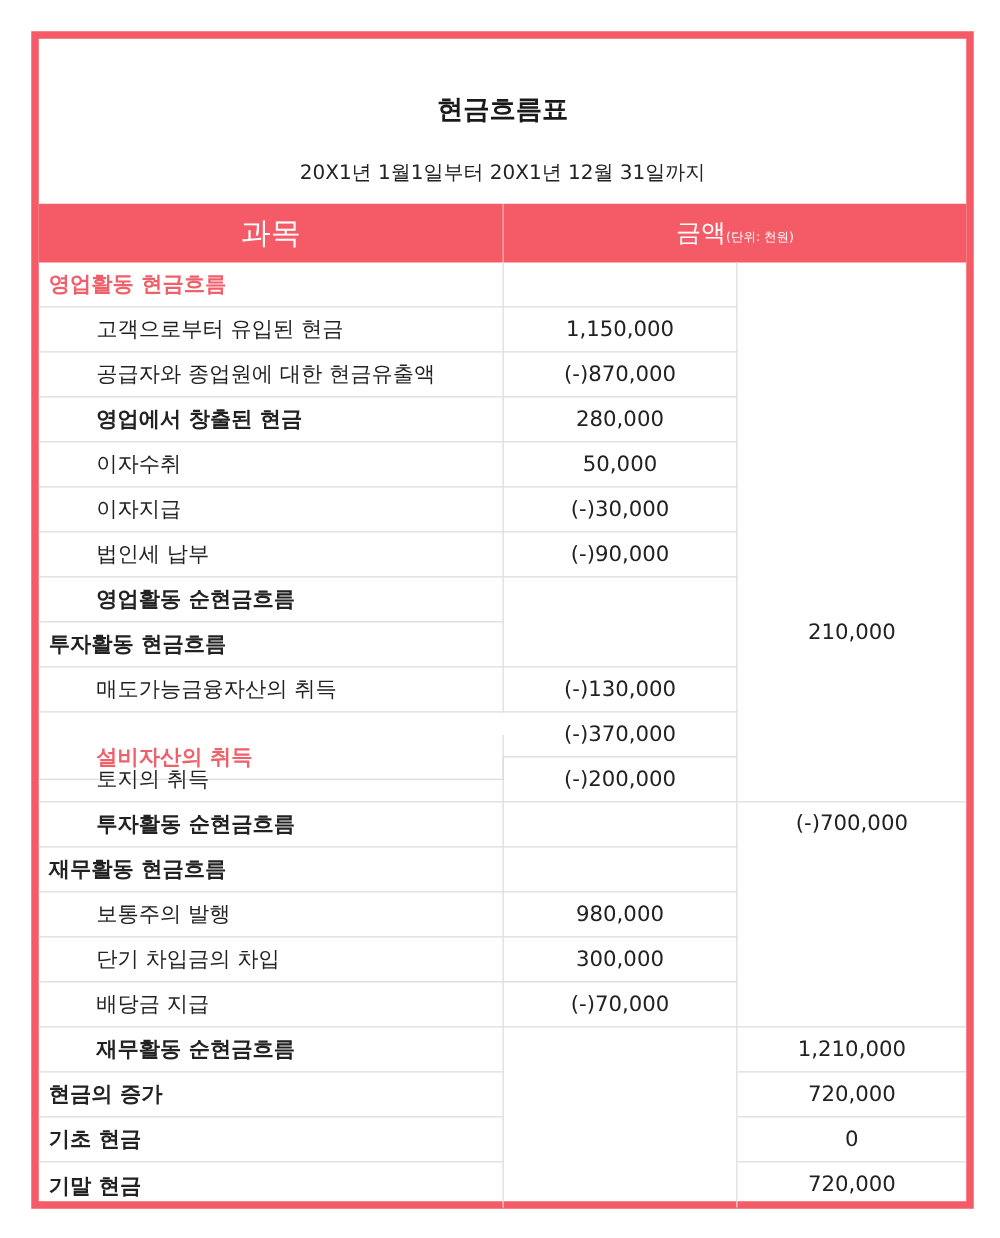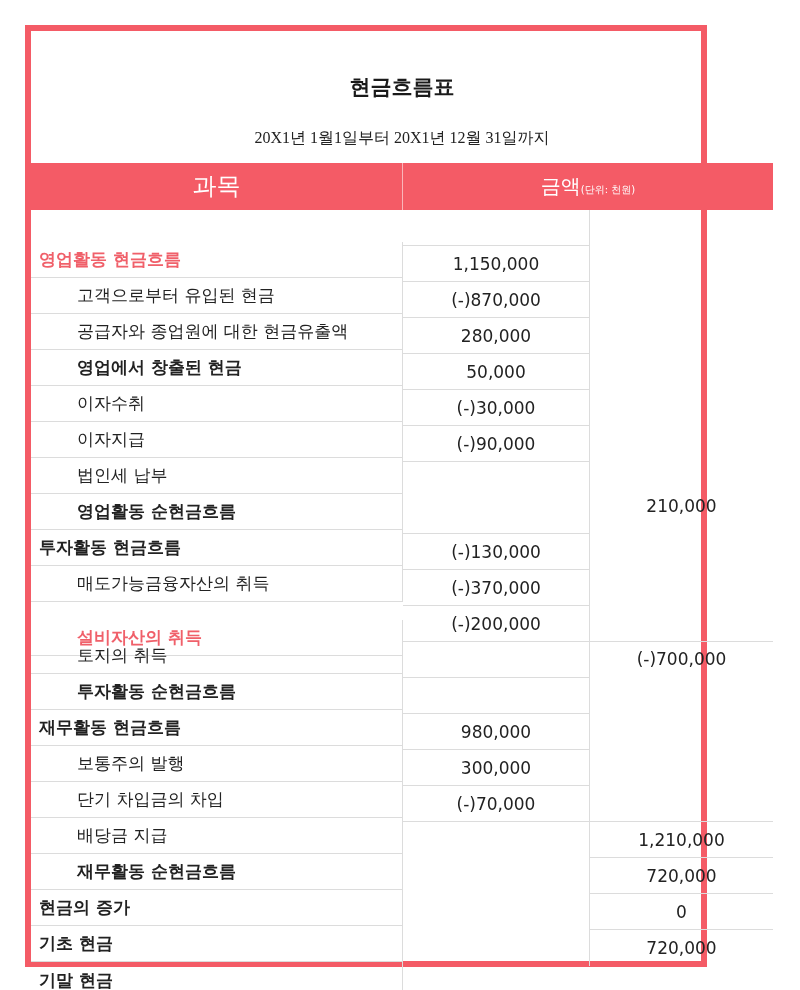--- a/index.html
+++ b/index.html
@@ -1,36 +1,36 @@
 <!DOCTYPE html>
 <html><head>
 <meta charset="utf-8">
 <style>
   html, body { margin: 0; padding: 0; background: #ffffff; }
   body { width: 800px; height: 990px; position: relative; font-family: "DejaVu Sans", "Liberation Sans", sans-serif; color: #222222; }
   .frame {
-    position: absolute; left: 25px; top: 25px; width: 682px; height: 942px;
+    position: absolute; left: 25px; top: 25px; width: 754px; height: 942px;
     box-sizing: border-box; border: 6px solid #f45b66; background: #ffffff;
   }
   .title-area { position: absolute; left: 0; top: 0; width: 742px; height: 132px; }
   .title { position: absolute; left: 0; width: 100%; top: 42px; text-align: center; font-size: 21px; font-weight: bold; color: #1a1a1a; }
-  .subtitle { position: absolute; left: 0; width: 100%; top: 97px; text-align: center; font-size: 16px; color: #222; font-family: Liberation Serif, serif; }
+  .subtitle { position: absolute; left: 0; width: 100%; top: 97px; text-align: center; font-size: 16px; color: #222; }
   .header-row {
     position: absolute; left: 0; top: 132px; width: 742px; height: 47px; background: #f45b66; color: #fff;
   }
   .header-row .hcell { position: absolute; top: 0; height: 47px; line-height: 47px; text-align: center; }
   .hcell.subject { left: 0; width: 371px; font-size: 24px; border-right: 1px solid rgba(255,255,255,0.55); }
   .hcell.amount { left: 372px; width: 370px; font-size: 20px; }
   .hcell.amount .unit { font-size: 10px; }
   .grid { position: absolute; left: 0; top: 179px; width: 742px; }
   .cell {
     position: absolute; box-sizing: border-box; border-bottom: 1px solid #dcdcdc; border-right: 1px solid #dcdcdc;
     font-size: 17px; display: flex; align-items: center;
   }
-  .cell.c1 { left: 0; width: 372px; padding-left: 8px; margin-top: 32px; }
+  .cell.c1 { left: 0; width: 372px; padding-left: 8px; }
   .cell.c1.indent { padding-left: 46px; }
   .cell.c2 { left: 372px; width: 187px; justify-content: center; }
   .cell.c3 { left: 559px; width: 183px; justify-content: center; border-right: none; }
   .cell.c3.toptext { align-items: flex-start; justify-content: center; }
   .bold { font-weight: bold; }
   .red { color: #f0606a; }
   .last { border-bottom: none; }
 </style>
 </head>
 <body>

